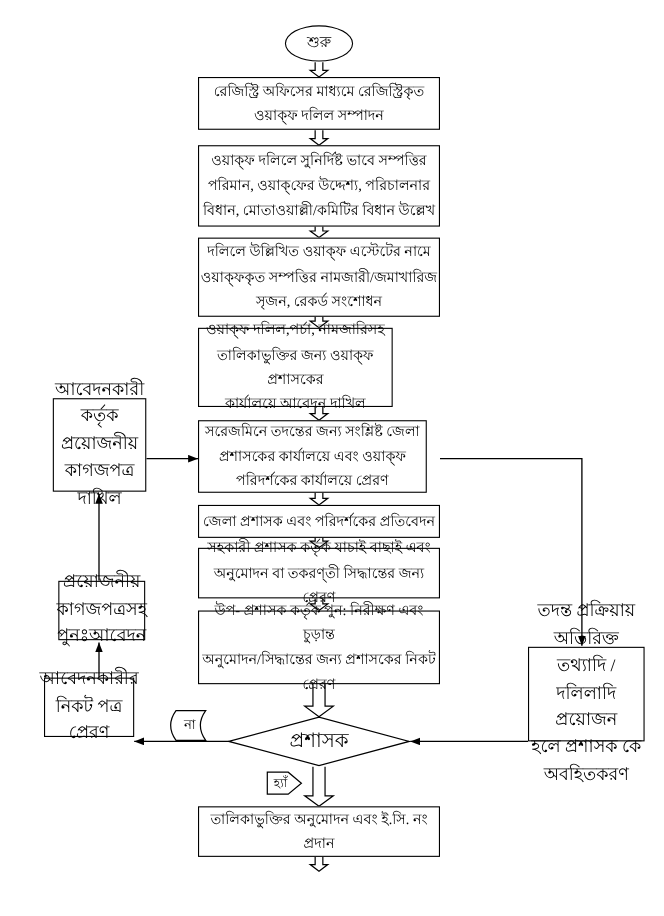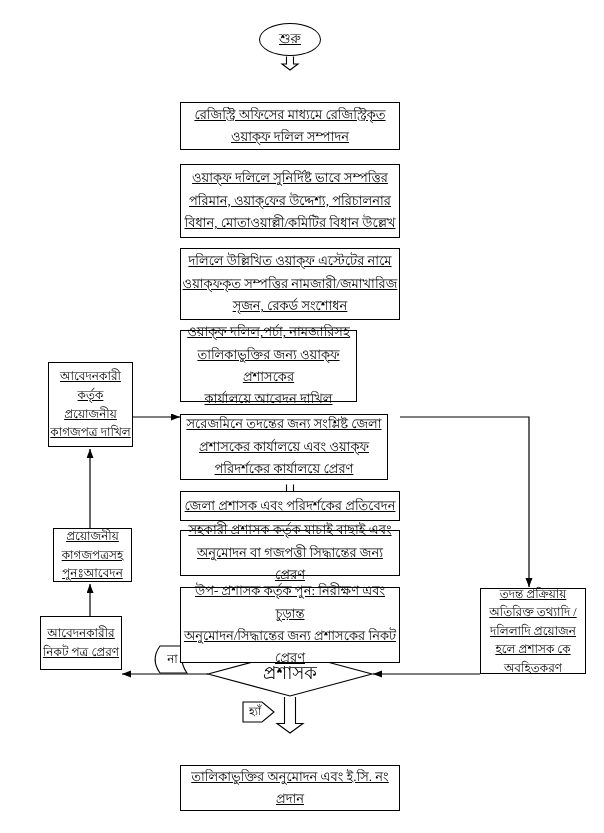--- a/index.html
+++ b/index.html
@@ -2,23 +2,23 @@
 <html><head>
 <meta charset="utf-8">
 <style>
   html,body{margin:0;padding:0;background:#ffffff;}
   body{width:604px;height:833px;overflow:hidden;
        font-family:"Liberation Serif","DejaVu Serif",serif;color:#000;}
   #stage{position:relative;width:604px;height:833px;background:#fff;}
   #wires{position:absolute;left:0;top:0;z-index:0;}
   .node{position:absolute;box-sizing:border-box;background:#fff;border:1.5px solid #000;
         display:flex;align-items:center;justify-content:center;text-align:center;
-        white-space:pre-line;z-index:1;text-decoration:underline;}
-  .main{font-size:13px;line-height:1.72;margin-top:32px;}
-  .side{font-size:12px;line-height:1.55;border-width:1.3px;}
+        white-space:pre-line;z-index:1;}
+  .main{font-size:13px;line-height:1.72;}
+  .side{font-size:16px;line-height:1.55;border-width:1.3px;}
   .oval{border-radius:50%;font-size:13.5px;border-width:1.3px;}
   .float-label{position:absolute;z-index:2;background:transparent;border:none;
         display:flex;align-items:center;justify-content:center;text-align:center;}
   .lab-decision{font-size:18px;text-align:center;}
   .lab-no{font-size:12px;}
   .lab-yes{font-size:11px;}
   .wire{stroke:#000;stroke-width:1.2;fill:none;}
   .hollow{fill:#fff;stroke:#000;stroke-width:1.1;}
 </style>
 </head>
@@ -76,22 +76,22 @@
 পরিমান, ওয়াক্‌ফের উদ্দেশ্য, পরিচালনার
 বিধান, মোতাওয়াল্লী/কমিটির বিধান উল্লেখ</div>
   <div class="node main" style="left:180px;top:298px;width:177px;height:72px">ওয়াক্‌ফ দলিল,পর্চা, নামজারিসহ
 তালিকাভুক্তির জন্য ওয়াক্‌ফ প্রশাসকের
 কার্যালয়ে আবেদন দাখিল</div>
   <div class="node main" style="left:180px;top:382px;width:208px;height:66px">সরেজমিনে তদন্তের জন্য সংশ্লিষ্ট জেলা
 প্রশাসকের কার্যালয়ে এবং ওয়াক্‌ফ
 পরিদর্শকের কার্যালয়ে প্রেরণ</div>
   <div class="node main" style="left:180px;top:459px;width:220px;height:30px">জেলা প্রশাসক এবং পরিদর্শকের প্রতিবেদন</div>
   <div class="node main" style="left:180px;top:498px;width:220px;height:46px">সহকারী প্রশাসক কর্তৃক যাচাই বাছাই এবং
-অনুমোদন বা গজপত্তী সিদ্ধান্তের জন্য প্রেরণ</div>
-  <div class="node main" style="left:180px;top:555px;width:220px;height:76px">উপ- প্রশাসক কর্তৃক পুন: নিরীক্ষণ এবং চুড়ান্ত
+অনুমোদন বা তকরণ্তী সিদ্ধান্তের জন্য প্রেরণ</div>
+  <div class="node main" style="left:180px;top:555px;width:220px;height:67px">উপ- প্রশাসক কর্তৃক পুন: নিরীক্ষণ এবং চুড়ান্ত
 অনুমোদন/সিদ্ধান্তের জন্য প্রশাসকের নিকট
 প্রেরণ</div>
   <div class="node main" style="left:180px;top:733px;width:220px;height:46px">তালিকাভুক্তির অনুমোদন এবং ই.সি. নং
 প্রদান</div>
 
   <div class="node side" style="left:48px;top:362px;width:85px;height:85px">আবেদনকারী
 কর্তৃক
 প্রয়োজনীয়
 কাগজপত্র দাখিল</div>
   <div class="node side" style="left:53px;top:528px;width:79px;height:54px">প্রয়োজনীয়

